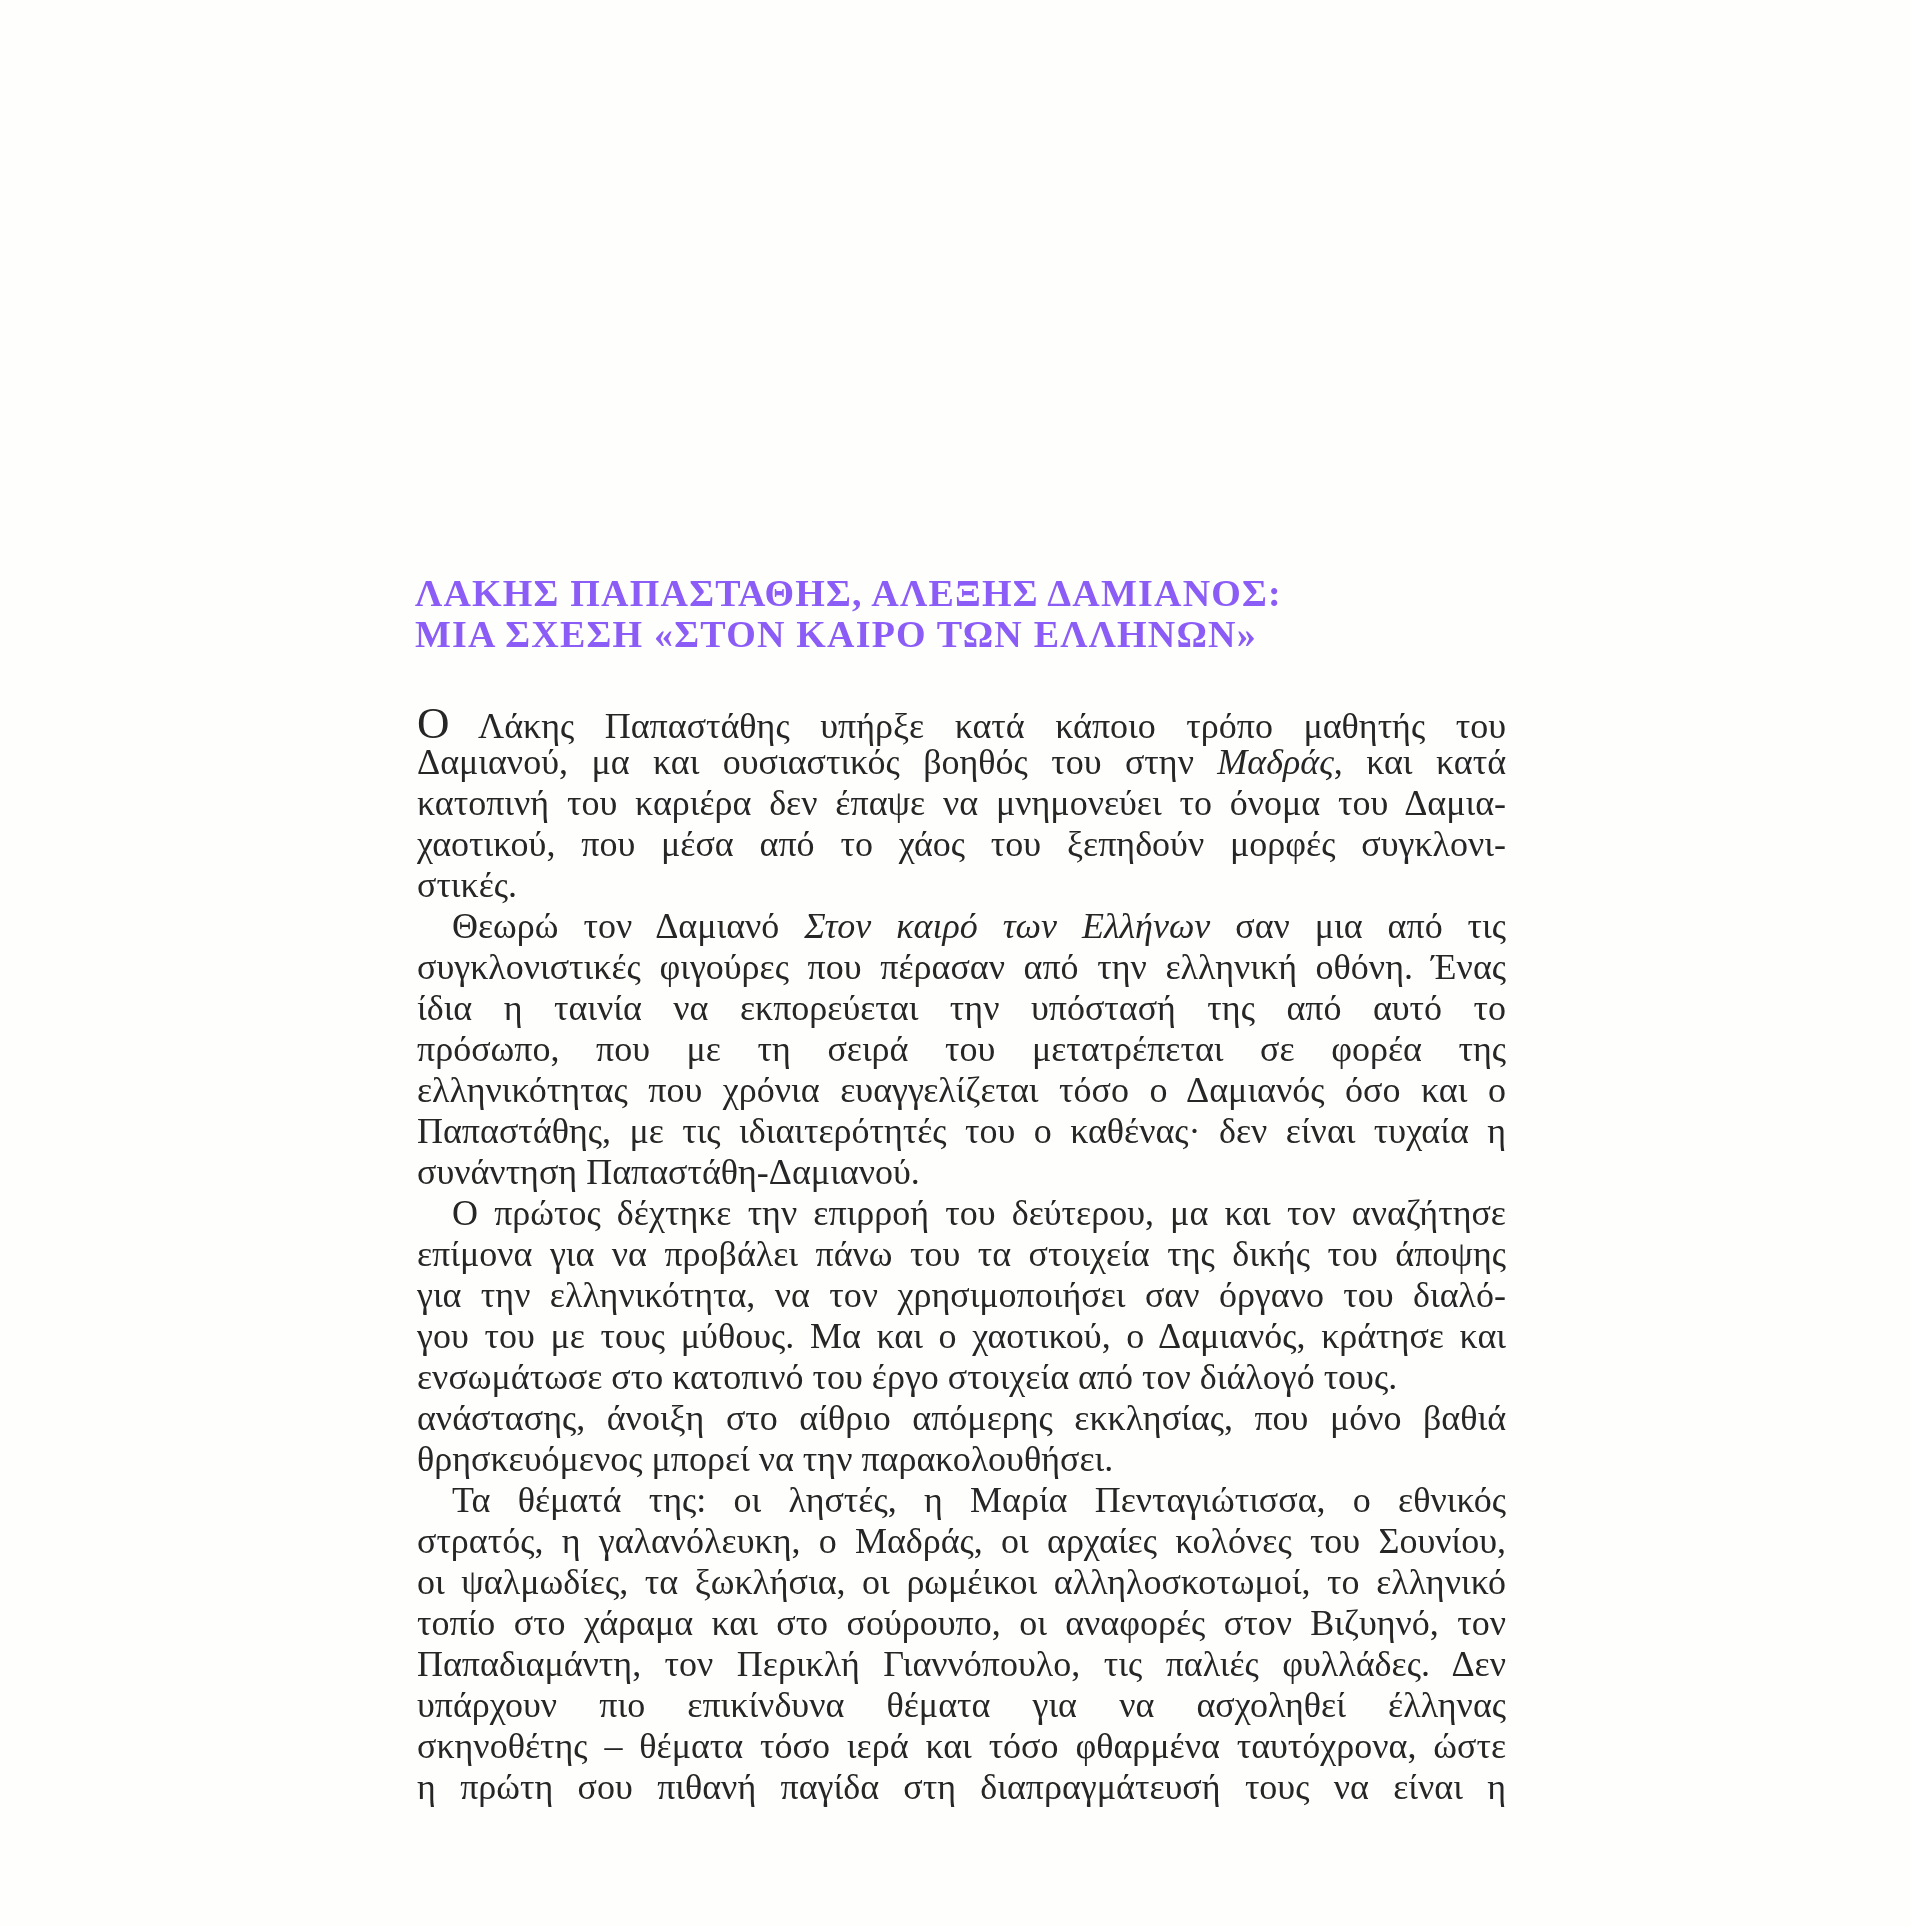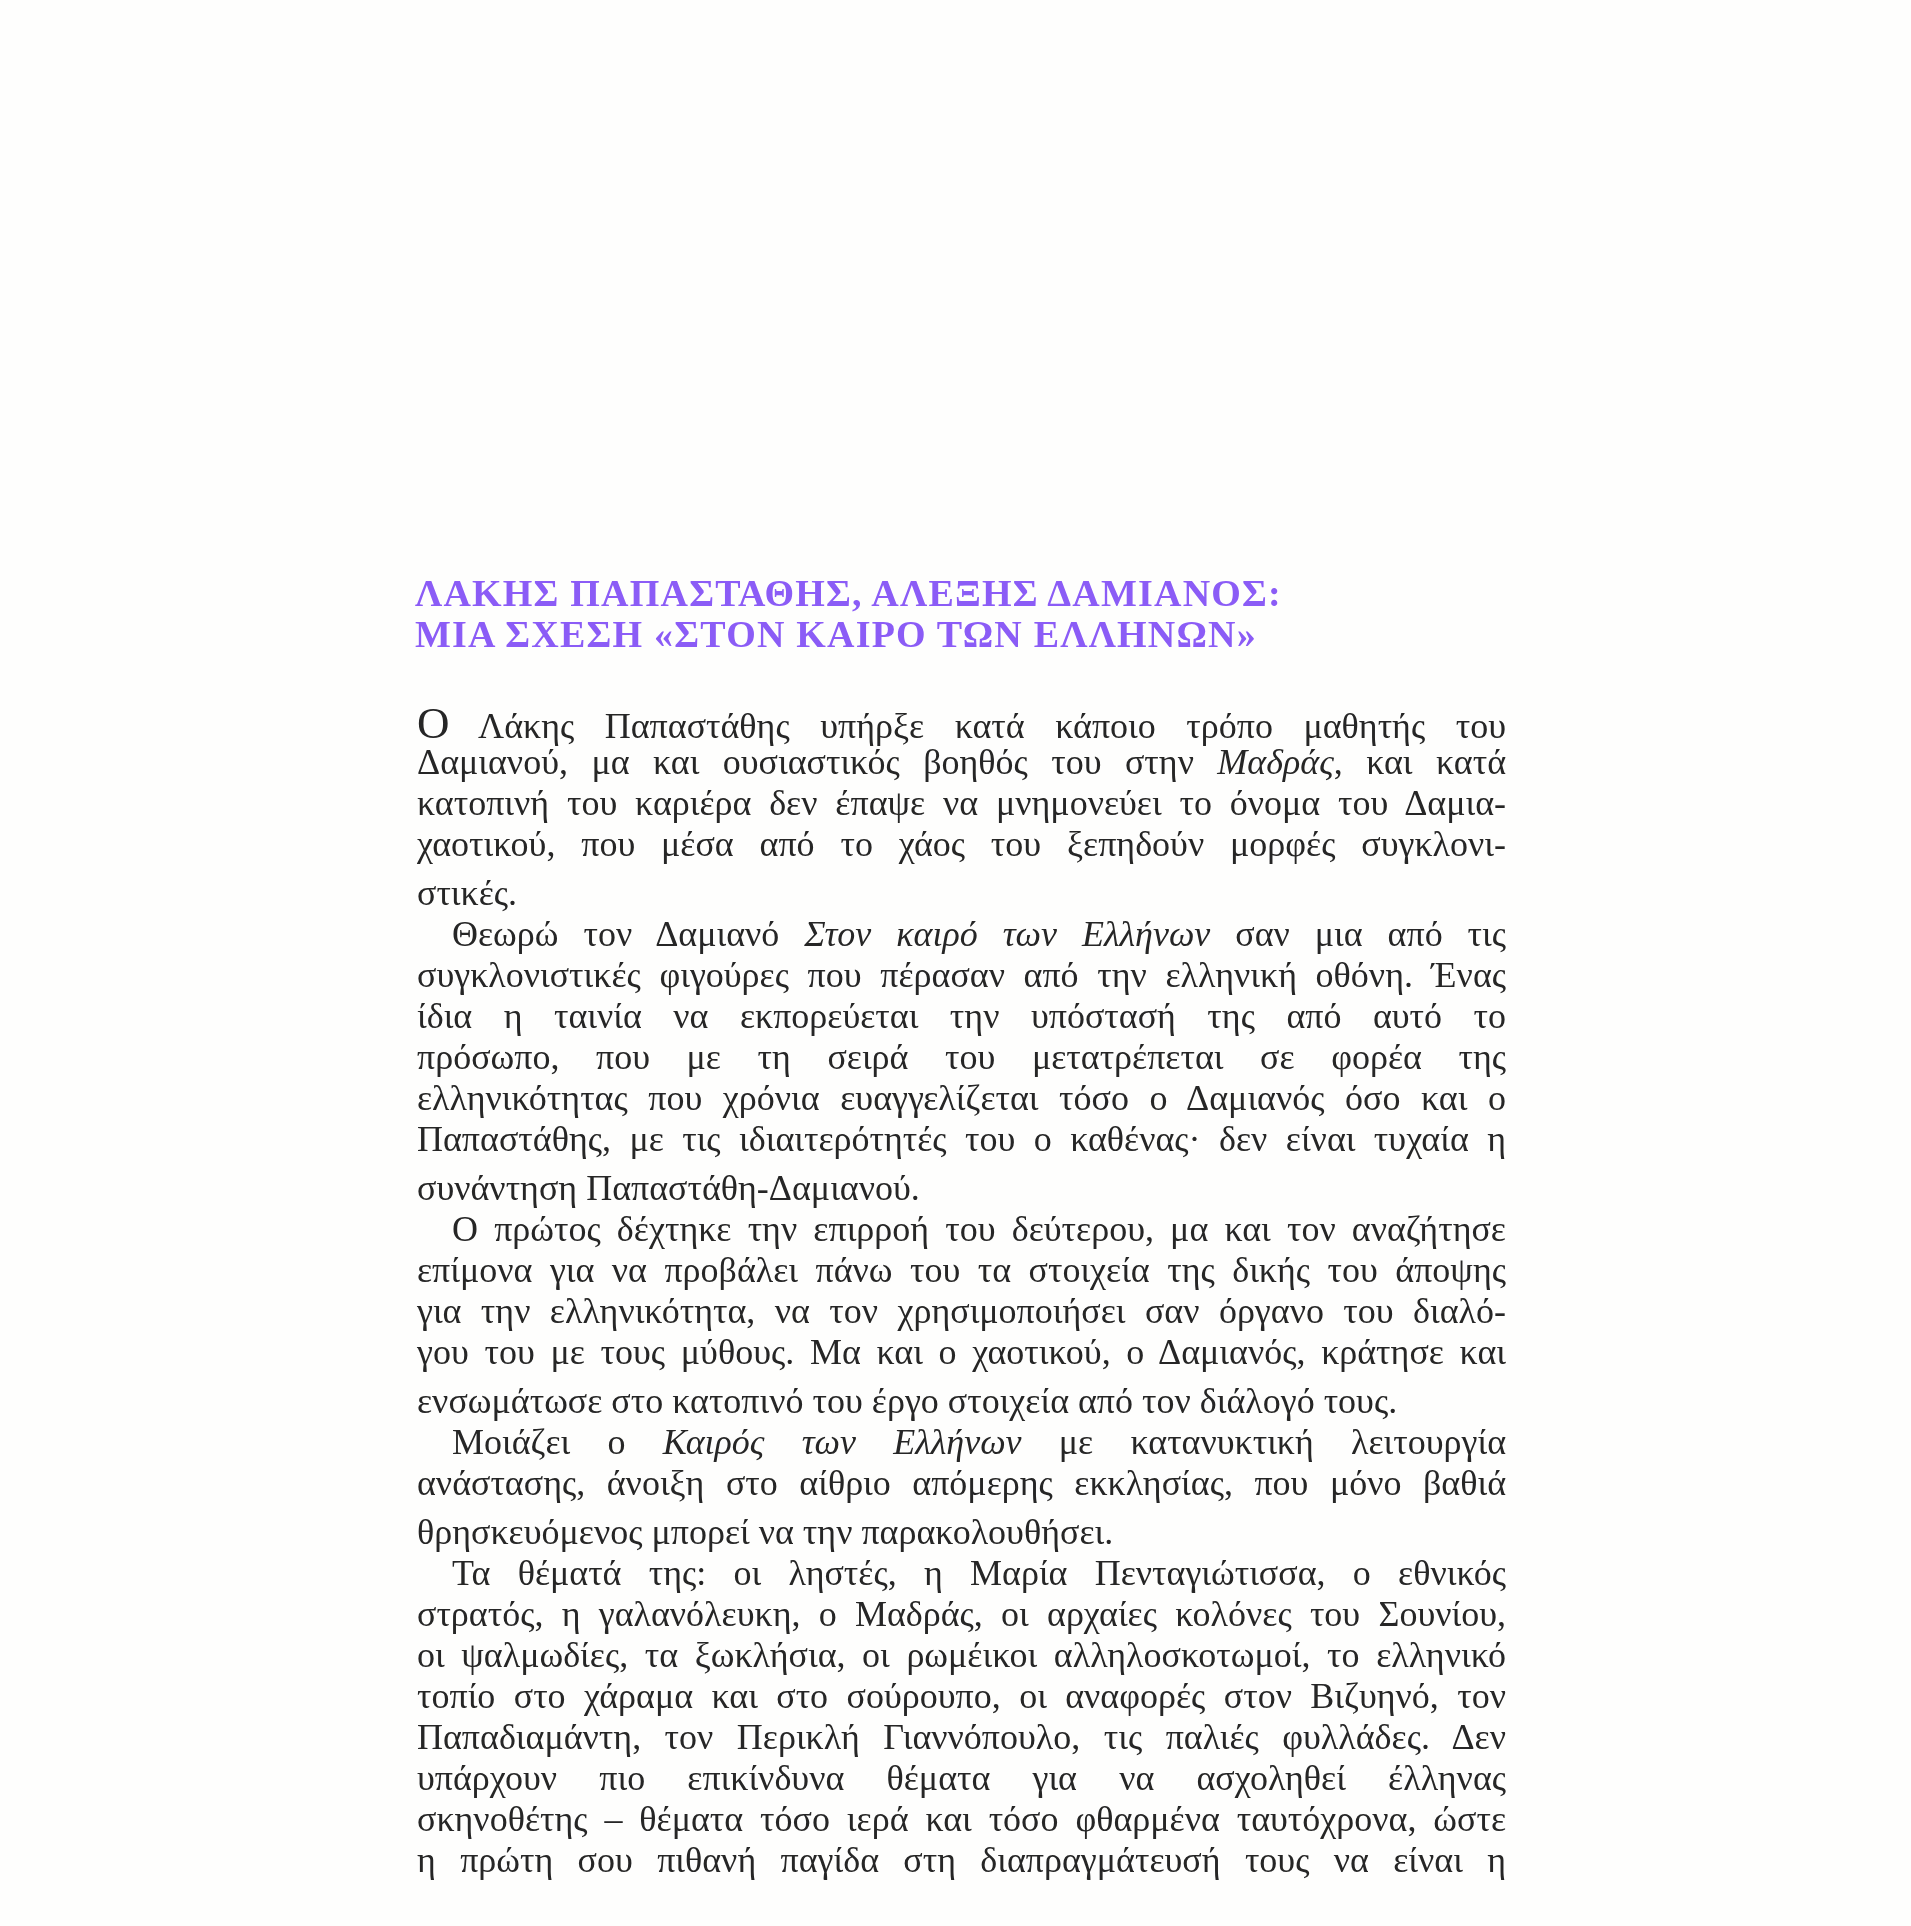--- a/index.html
+++ b/index.html
@@ -47,21 +47,20 @@
     height: 41px;
     font-size: 36px;
     line-height: 41px;
     text-align: justify;
     text-align-last: justify;
     white-space: nowrap;
     overflow: visible;
   }
   .line.last {
     text-align-last: left;
-    margin-top: 8px;
   }
   .line.indent {
     padding-left: 35px;
     box-sizing: border-box;
   }
   .line .seg { white-space: pre; }
   .line .em { font-style: italic; }
   .initial {
     font-size: 45px;
     line-height: 1;
@@ -95,21 +94,20 @@
         <span class="line last"><span class="seg">συνάντηση Παπαστάθη-Δαμιανού.</span></span>
       </div>
       <div class="paragraph">
         <span class="line indent"><span class="seg">Ο πρώτος δέχτηκε την επιρροή του δεύτερου, μα και τον αναζήτησε</span></span>
         <span class="line"><span class="seg">επίμονα για να προβάλει πάνω του τα στοιχεία της δικής του άποψης</span></span>
         <span class="line"><span class="seg">για την ελληνικότητα, να τον χρησιμοποιήσει σαν όργανο του διαλό-</span></span>
         <span class="line"><span class="seg">γου του με τους μύθους. Μα και ο χαοτικού, ο Δαμιανός, κράτησε και</span></span>
         <span class="line last"><span class="seg">ενσωμάτωσε στο κατοπινό του έργο στοιχεία από τον διάλογό τους.</span></span>
       </div>
       <div class="paragraph">
-        <span class="line indent"><span class="seg">Μοιάζει ο </span><span class="seg em">Καιρός των Ελλήνων</span><span class="seg"> με κατανυκτική λειτουργία</span></span>
         <span class="line"><span class="seg">ανάστασης, άνοιξη στο αίθριο απόμερης εκκλησίας, που μόνο βαθιά</span></span>
         <span class="line last"><span class="seg">θρησκευόμενος μπορεί να την παρακολουθήσει.</span></span>
       </div>
       <div class="paragraph">
         <span class="line indent"><span class="seg">Τα θέματά της: οι ληστές, η Μαρία Πενταγιώτισσα, ο εθνικός</span></span>
         <span class="line"><span class="seg">στρατός, η γαλανόλευκη, ο Μαδράς, οι αρχαίες κολόνες του Σουνίου,</span></span>
         <span class="line"><span class="seg">οι ψαλμωδίες, τα ξωκλήσια, οι ρωμέικοι αλληλοσκοτωμοί, το ελληνικό</span></span>
         <span class="line"><span class="seg">τοπίο στο χάραμα και στο σούρουπο, οι αναφορές στον Βιζυηνό, τον</span></span>
         <span class="line"><span class="seg">Παπαδιαμάντη, τον Περικλή Γιαννόπουλο, τις παλιές φυλλάδες. Δεν</span></span>
         <span class="line"><span class="seg">υπάρχουν πιο επικίνδυνα θέματα για να ασχοληθεί έλληνας</span></span>

